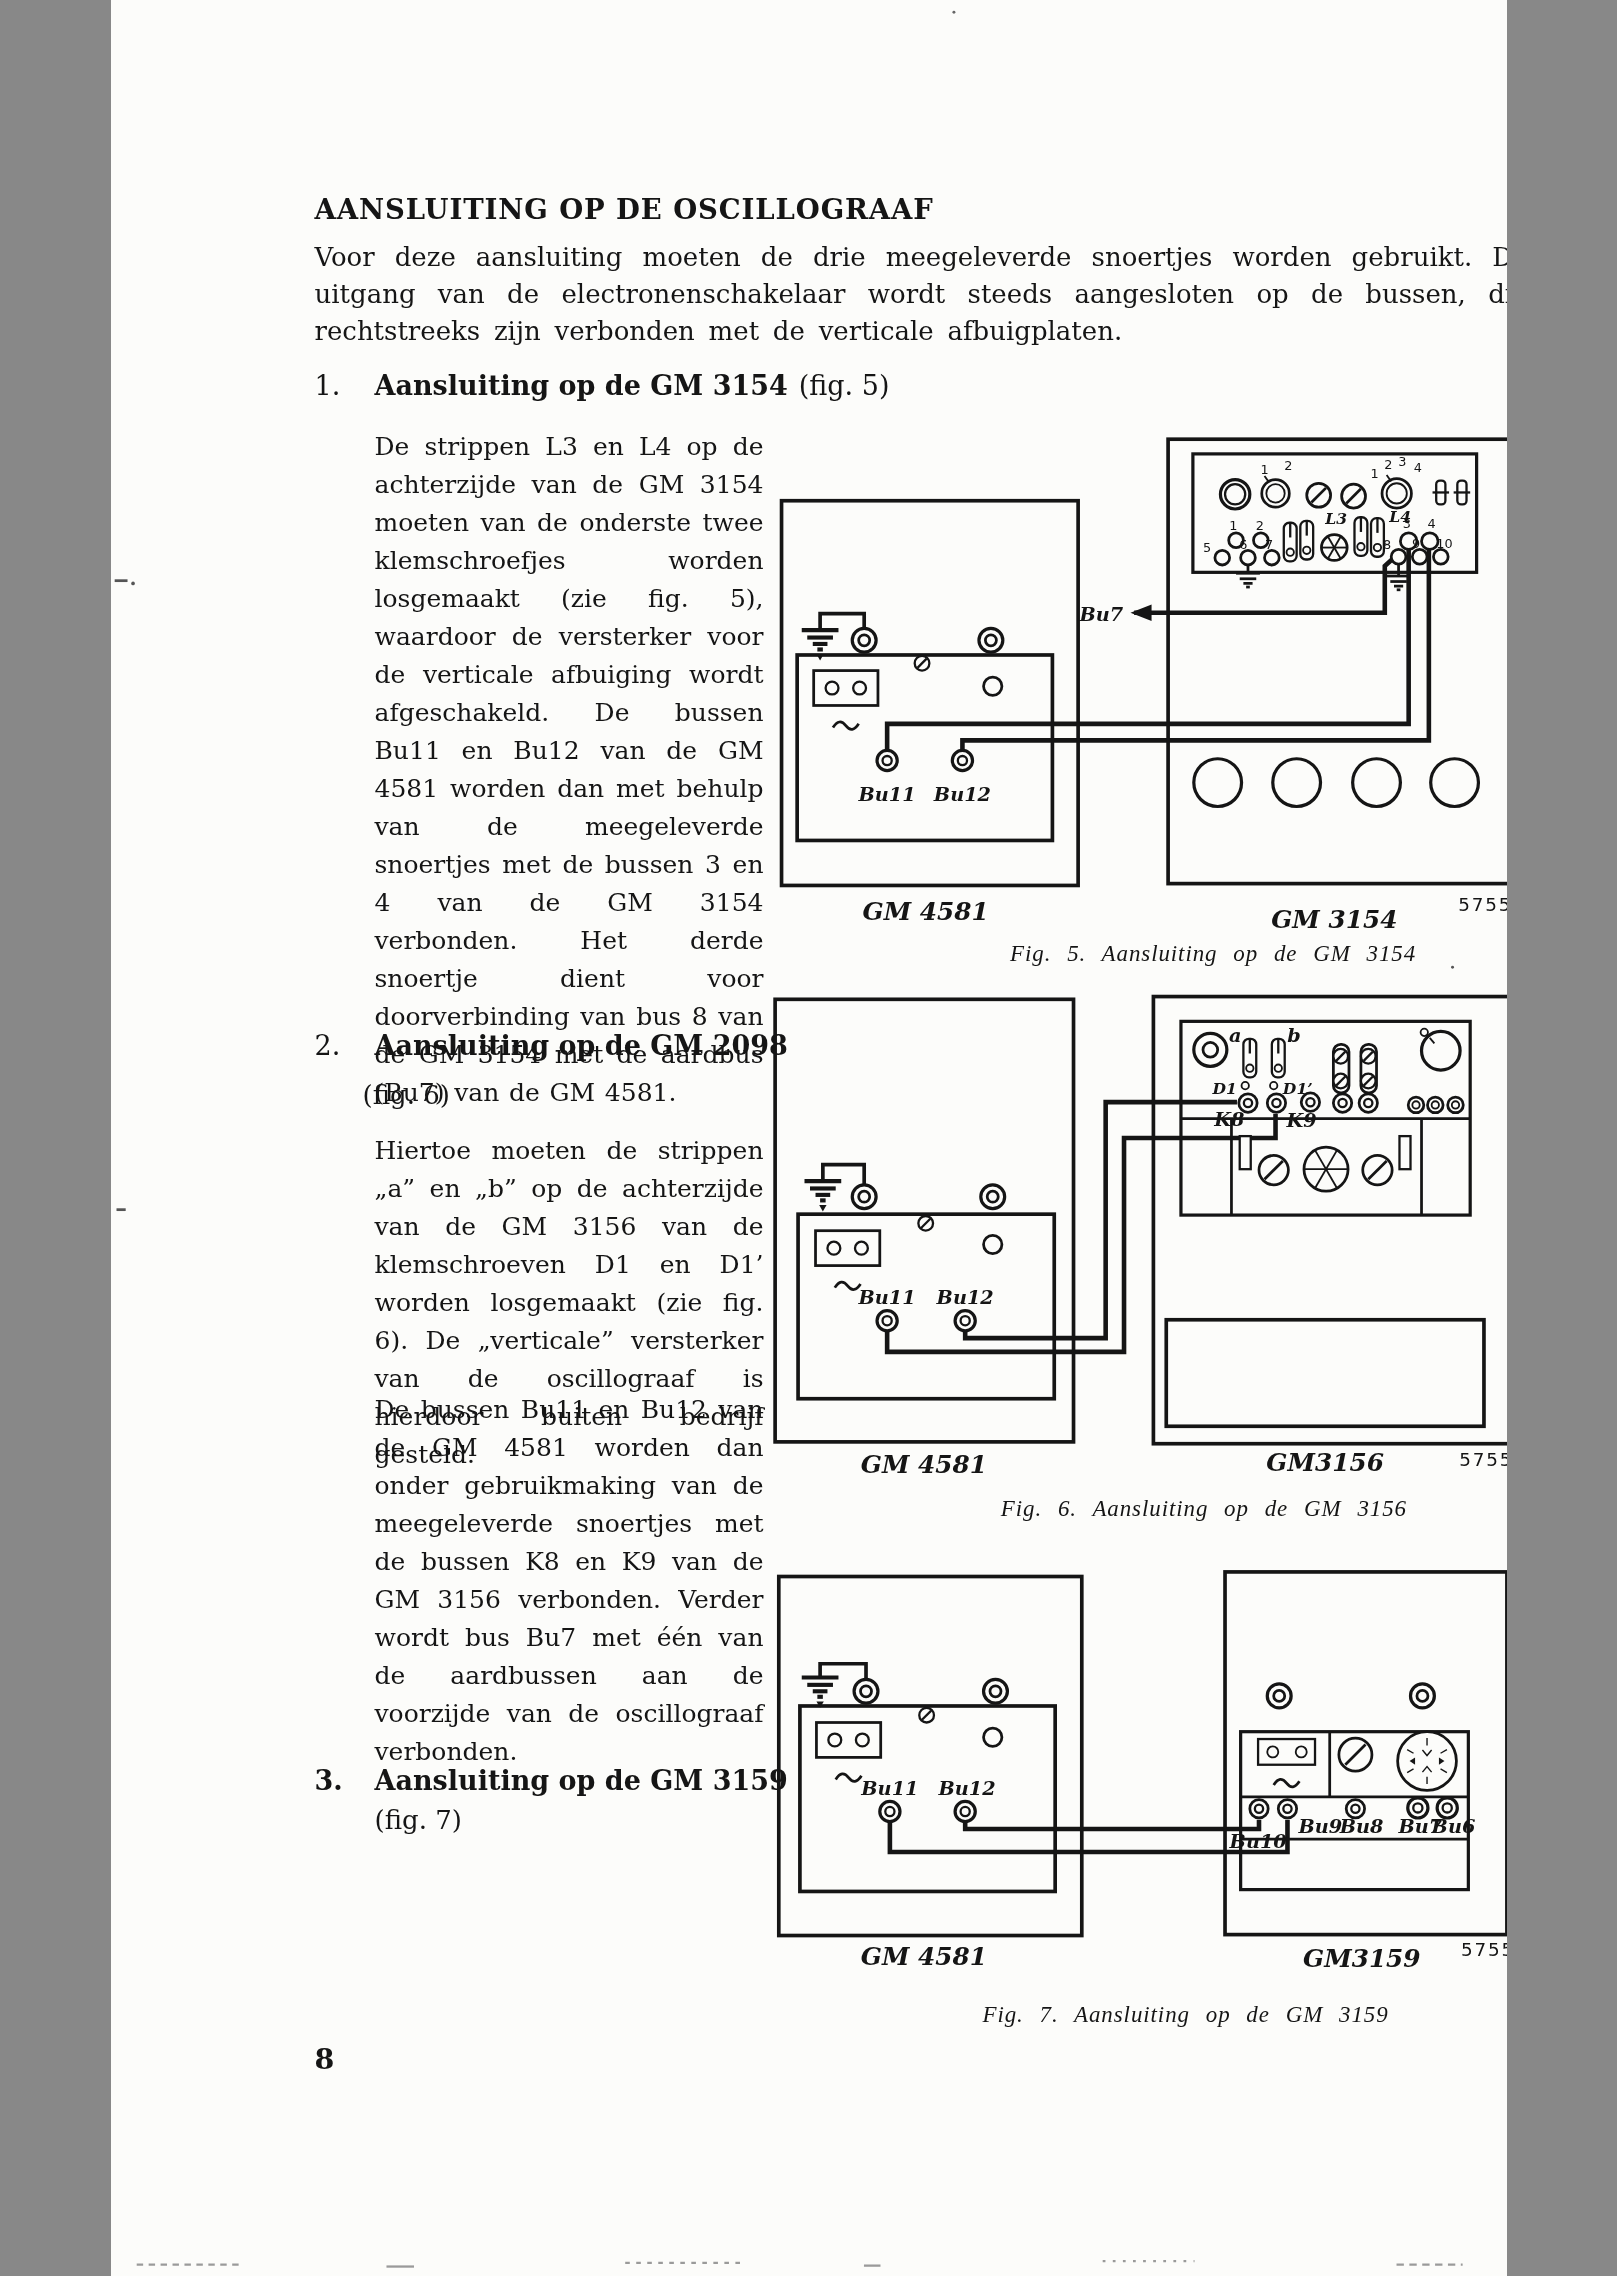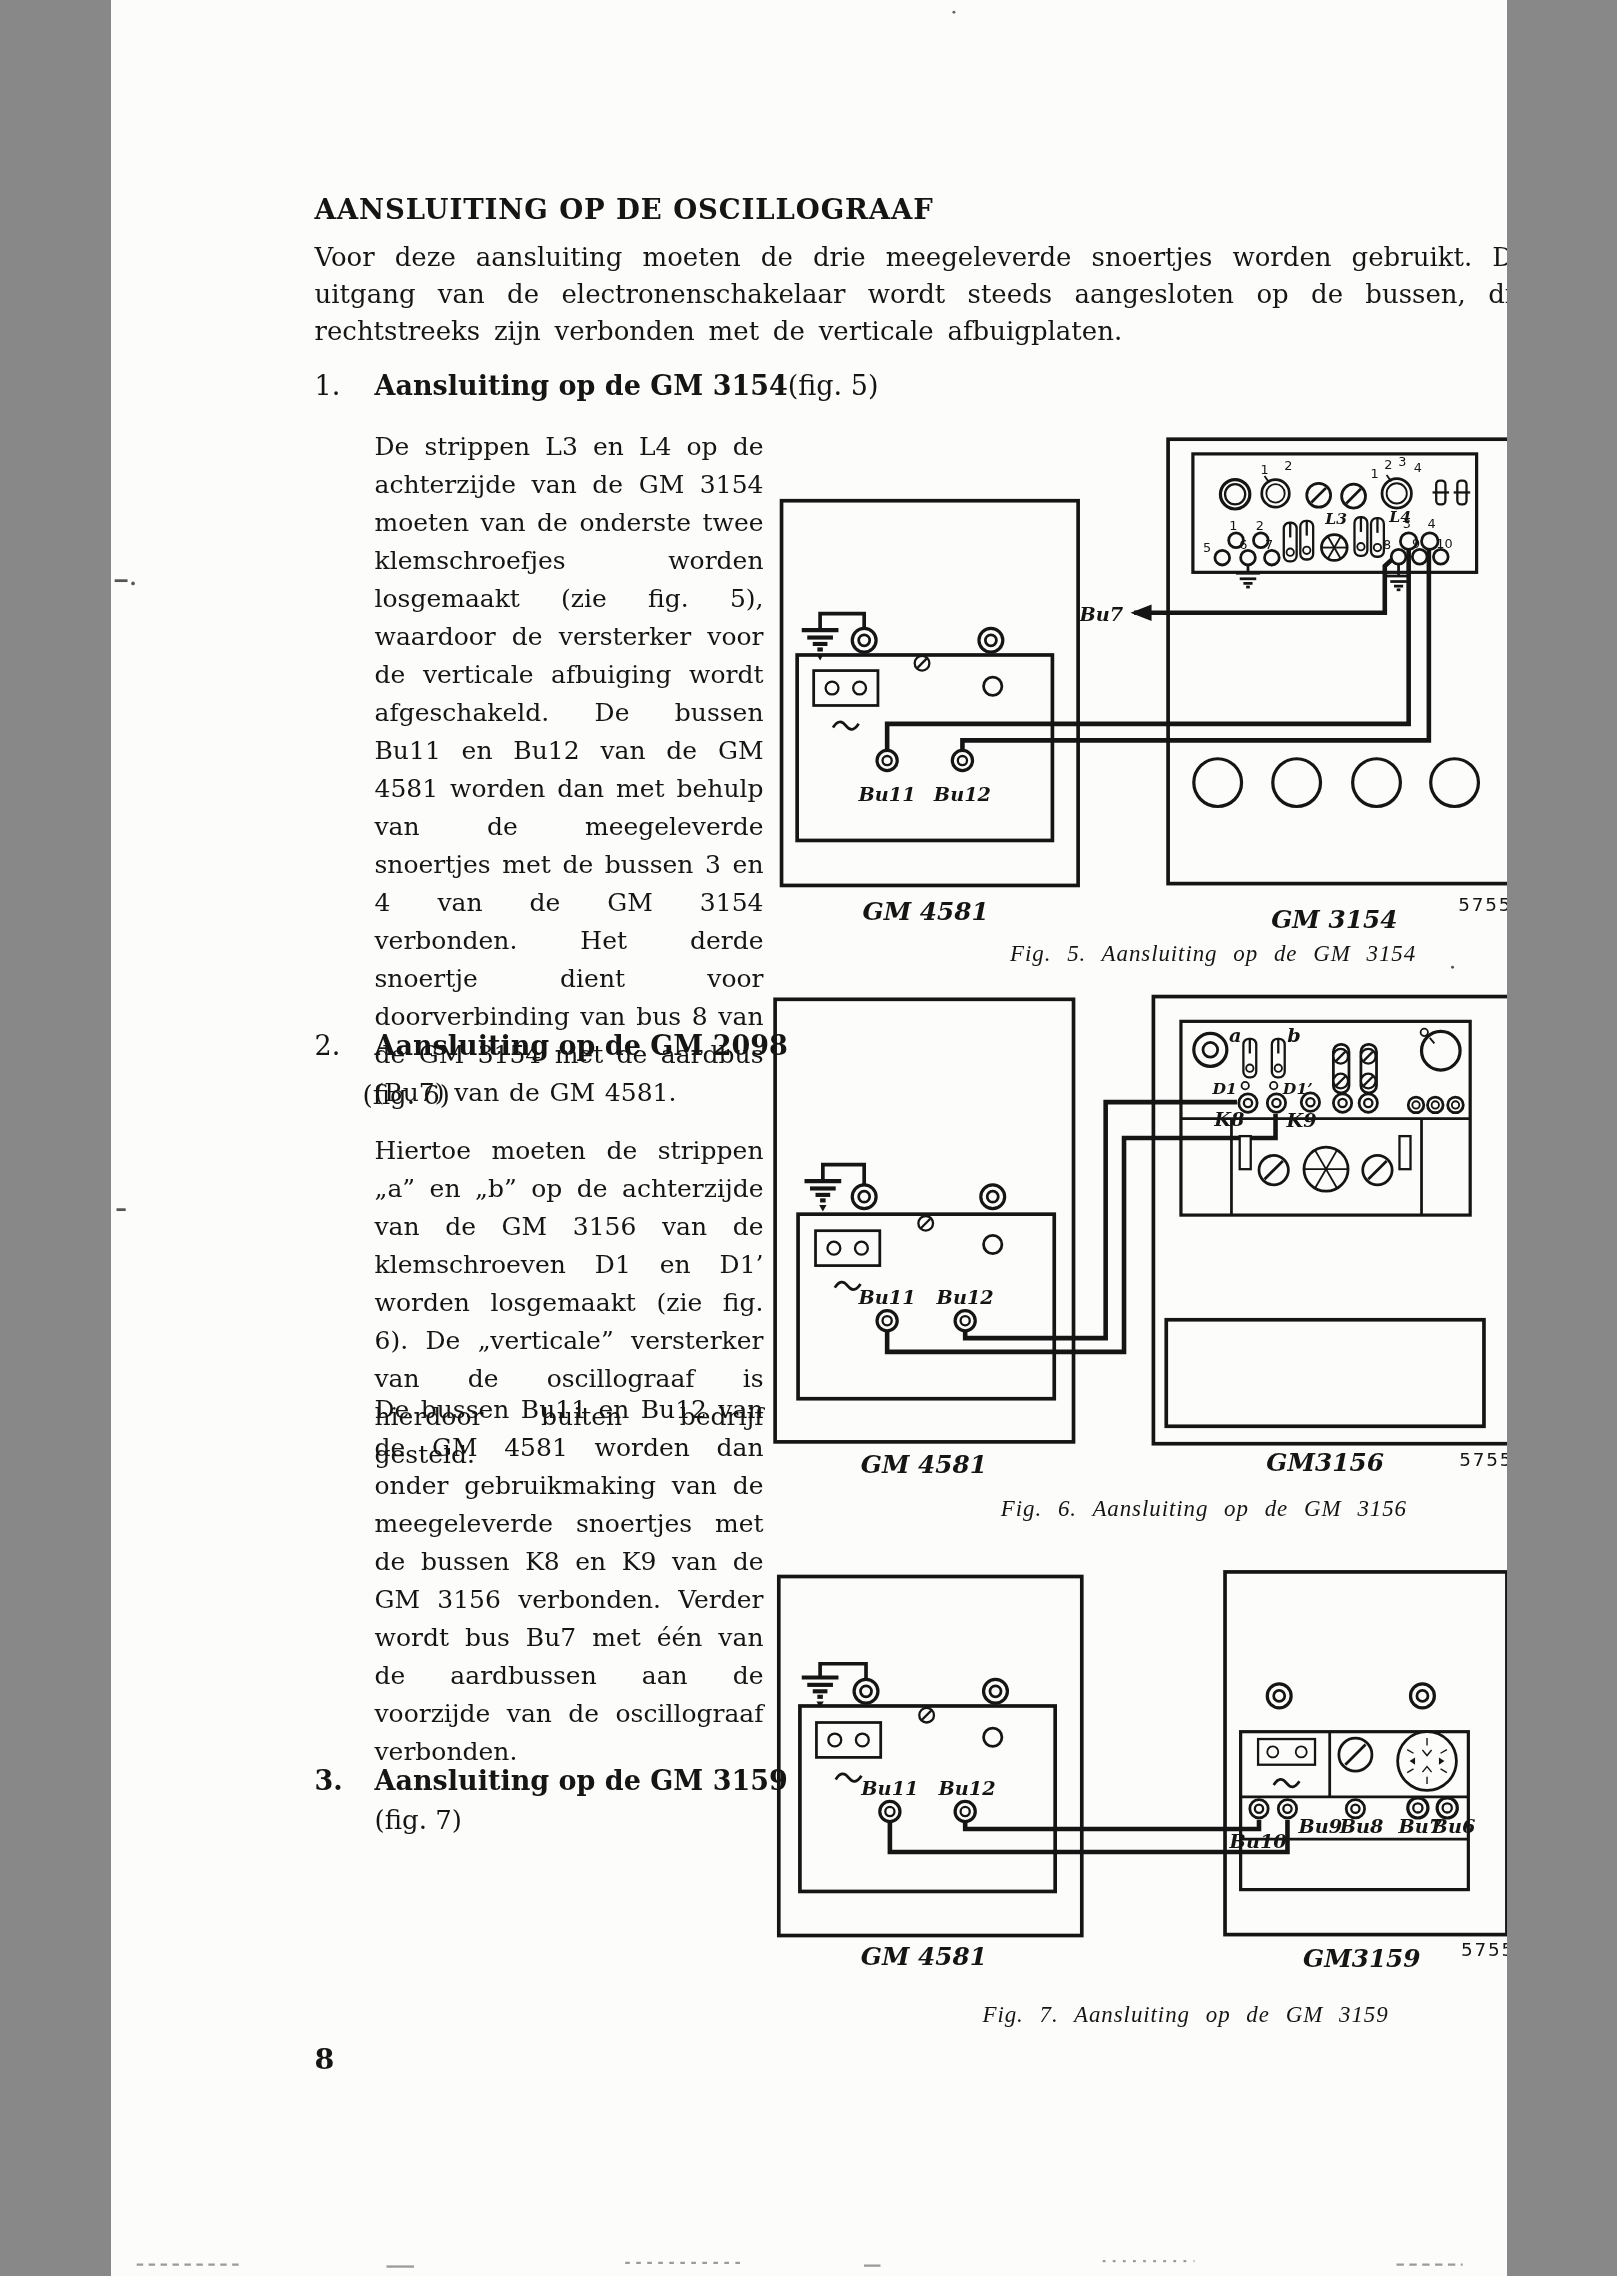--- a/index.html
+++ b/index.html
@@ -4,21 +4,21 @@
 <style>
   html,body{margin:0;padding:0;background:#888;}
   .page{position:relative;width:1396px;height:2277px;background:#fcfcfa;color:#151515;
         font-family:"DejaVu Serif",serif;overflow:hidden;margin:0 auto;}
   .abs{position:absolute;}
   .title{left:204px;top:193px;font-size:27.5px;font-weight:bold;letter-spacing:0.9px;}
   .intro{left:204px;top:239px;width:1214px;font-size:26px;line-height:37px;
          text-align:justify;word-spacing:5.5px;}
   .sec-num{font-size:27px;}
   .sec-head{font-size:27px;font-weight:bold;white-space:nowrap;}
-  .sec-head .fig-ref{font-weight:normal;}
+  .sec-head .fig-ref{font-weight:normal;margin-left:11px;}
   .sec-sub{font-size:26px;}
   .sec-body{width:389px;font-size:25px;line-height:38px;text-align:justify;word-spacing:1.8px;}
   .page-num{left:204px;top:2042px;font-size:28.5px;font-weight:bold;}
 
   svg.fig{position:absolute;}
   .s4{stroke:#151515;stroke-width:4;fill:none;}
   .s35{stroke:#151515;stroke-width:3.5;fill:none;}
   .s3{stroke:#151515;stroke-width:3;fill:none;}
   .s25{stroke:#151515;stroke-width:2.5;fill:none;}
   .s2{stroke:#151515;stroke-width:2;fill:none;}

